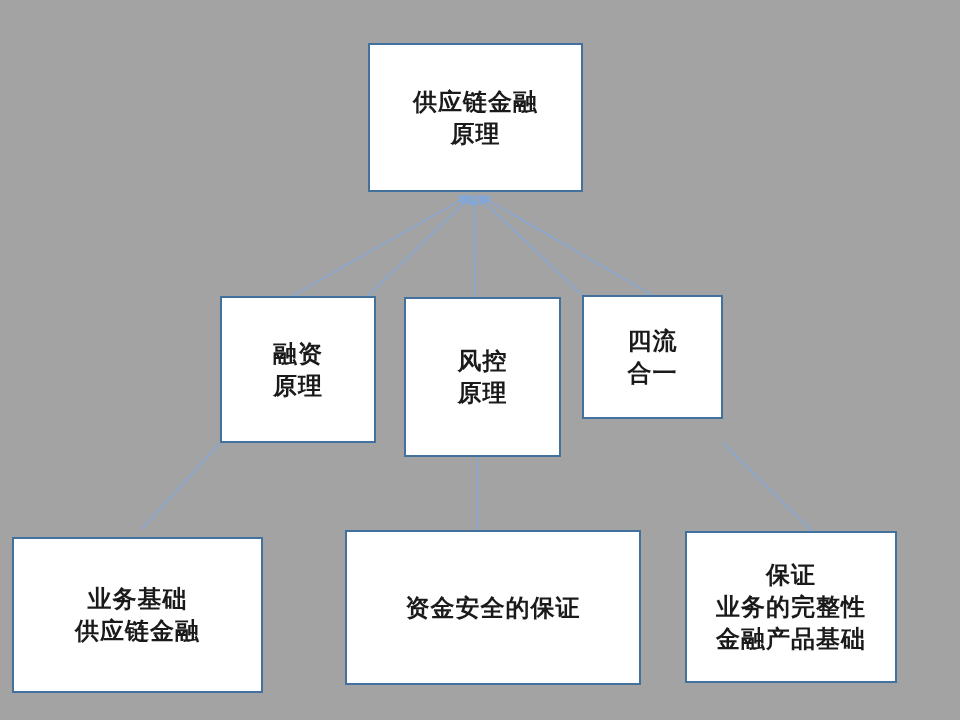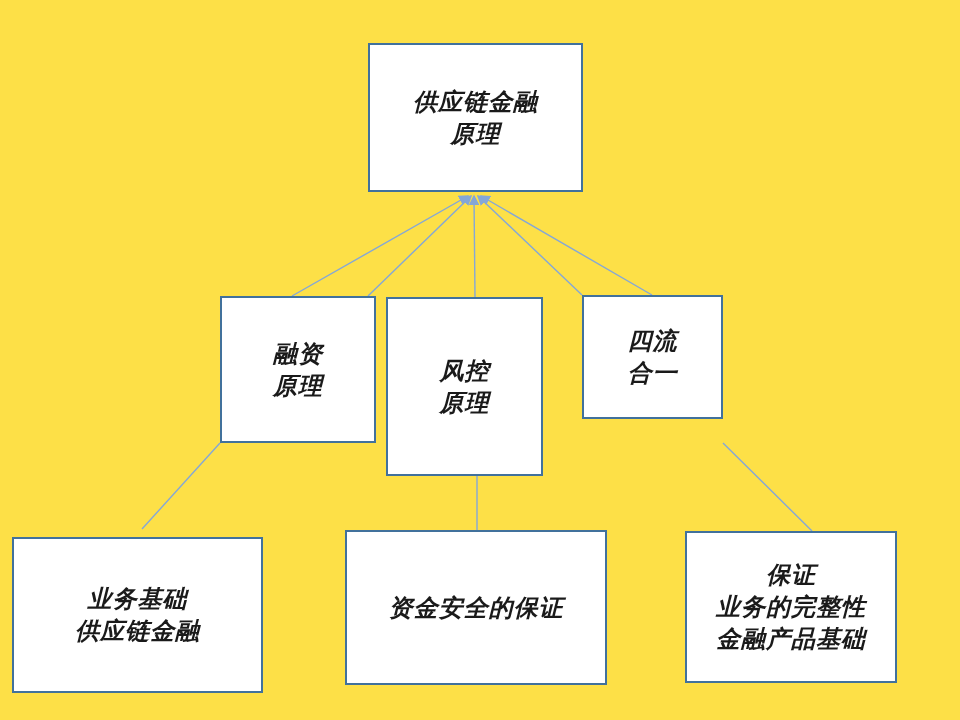--- a/index.html
+++ b/index.html
@@ -4,24 +4,23 @@
 <style>
   html, body {
     margin: 0;
     padding: 0;
     background: #ffffff;
   }
   .canvas {
     position: relative;
     width: 960px;
     height: 720px;
-    background: #fde047;
+    background: #a3a3a3;
     overflow: hidden;
     font-family: "DejaVu Serif", "Liberation Serif", serif;
-    font-style: italic;
   }
   .connector-layer {
     position: absolute;
     left: 0;
     top: 0;
     width: 960px;
     height: 720px;
   }
   .node {
     position: absolute;
@@ -39,24 +38,24 @@
     font-size: 24px;
     line-height: 32px;
     letter-spacing: 1px;
     white-space: nowrap;
   }
   .node-text span { display: block; }
 
   
   .node-root          { left: 368px; top: 43px;  width: 215px; height: 149px; }
   .node-financing     { left: 220px; top: 296px; width: 156px; height: 147px; }
-  .node-risk-control  { left: 386px; top: 297px; width: 157px; height: 179px; }
+  .node-risk-control  { left: 404px; top: 297px; width: 157px; height: 160px; }
   .node-four-flows    { left: 582px; top: 295px; width: 141px; height: 124px; }
   .node-business      { left: 12px;  top: 529px; width: 251px; height: 156px; margin-top: 8px; }
-  .node-capital       { left: 345px; top: 530px; width: 262px; height: 155px; }
+  .node-capital       { left: 345px; top: 530px; width: 296px; height: 155px; }
   .node-guarantee     { left: 685px; top: 531px; width: 212px; height: 152px; }
 </style>
 </head>
 <body>
 
 <div class="canvas">
 
   <svg class="connector-layer" width="960" height="720" viewBox="0 0 960 720" xmlns="http://www.w3.org/2000/svg">
     <defs>
       <marker id="arrowhead" viewBox="0 0 10 10" refX="8.5" refY="5" markerWidth="7.5" markerHeight="7.5" orient="auto-start-reverse">

